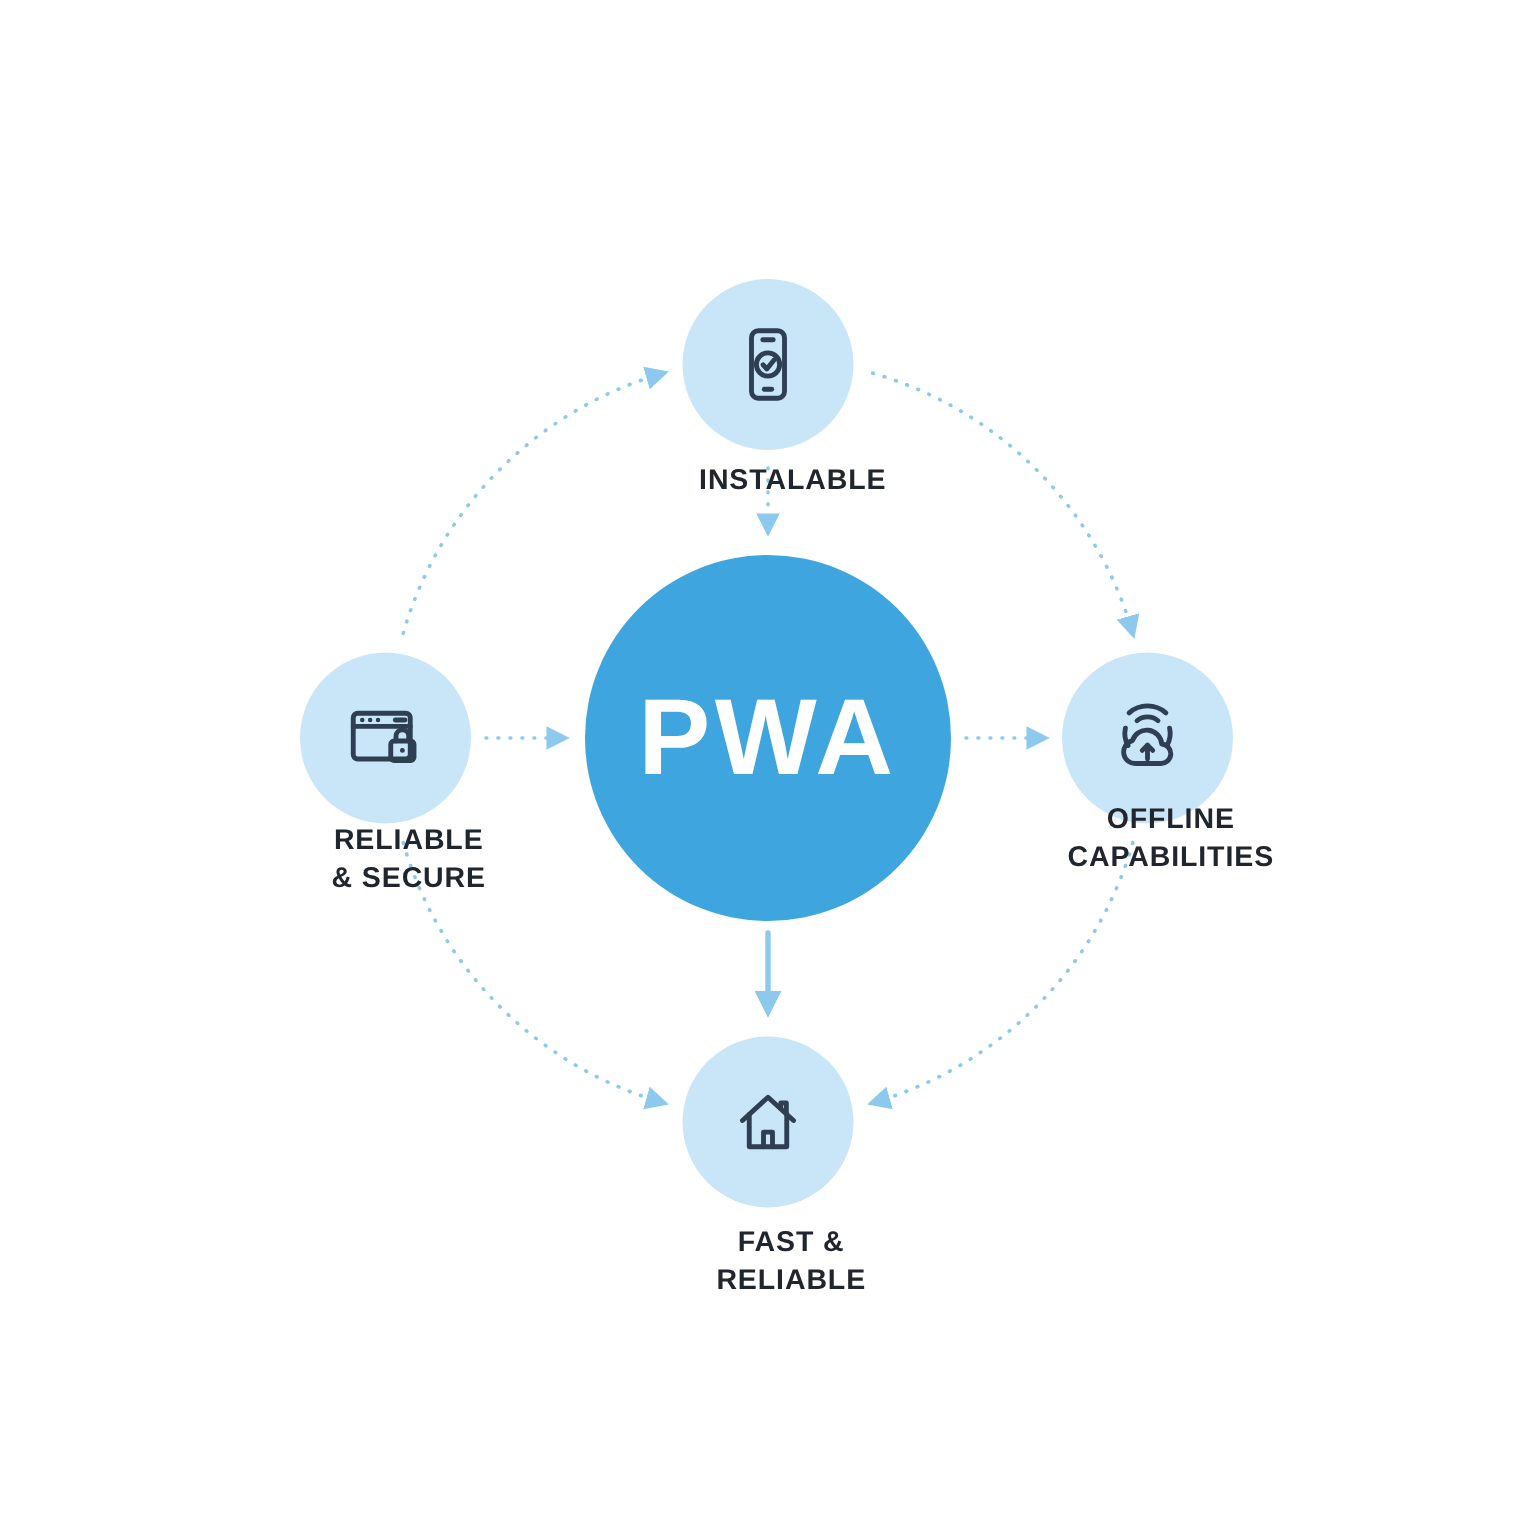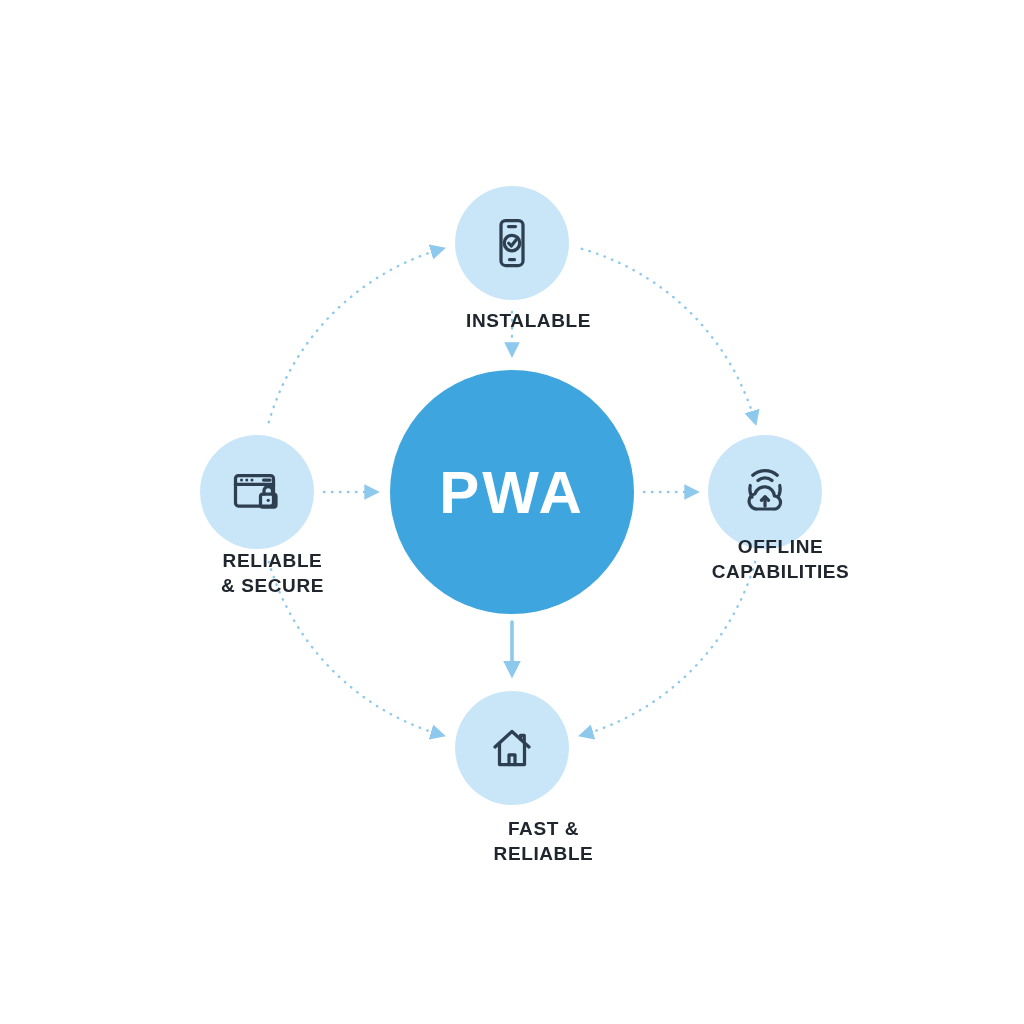--- a/index.html
+++ b/index.html
@@ -21,21 +21,21 @@
   .connector.dotted{stroke-width:2.4;stroke-dasharray:0.5 7.5;}
   .connector.solid{stroke-width:3.6;}
   .arrowhead{fill:var(--connector);}
 
   .center-circle{
     position:absolute;left:390px;top:370px;width:244px;height:244px;
     border-radius:50%;background:var(--center-fill);
     display:flex;align-items:center;justify-content:center;
   }
   .center-circle .center-label{
-    color:var(--center-text);font-size:60px;font-weight:700;letter-spacing:3px;
+    color:var(--center-text);font-size:72px;font-weight:700;letter-spacing:3px;
   }
 
   .node-circle{
     position:absolute;width:114px;height:114px;border-radius:50%;
     background:var(--node-fill);display:flex;align-items:center;justify-content:center;
   }
   .node-circle svg{width:60px;height:60px;}
   .node-circle svg .stroke{stroke:var(--icon-stroke);fill:none;stroke-width:1.3;stroke-linecap:round;stroke-linejoin:round;}
   .node-circle svg .dot{fill:var(--icon-stroke);}
 
@@ -47,21 +47,21 @@
   .node-label{
     position:absolute;transform:translateX(-50%);
     text-align:center;color:var(--label);
     font-size:19px;font-weight:700;letter-spacing:0.6px;line-height:25px;
     white-space:nowrap;
     padding-left:33px;
   }
   .label-top{left:512px;top:308px;}
   .label-left{left:256px;top:548px;}
   .label-right{left:764px;top:534px;}
-  .label-bottom{left:527px;top:816px;}
+  .label-bottom{left:511px;top:816px;}
 </style>
 </head>
 <body>
 
 <div class="stage">
 
   <svg class="connector-layer" viewBox="0 0 1024 1024" xmlns="http://www.w3.org/2000/svg">
     <defs>
       <marker id="arrow" viewBox="0 0 10 10" refX="7.5" refY="5" markerWidth="6.5" markerHeight="6.5" orient="auto-start-reverse">
         <path class="arrowhead" d="M0,0 L10,5 L0,10 z"></path>

